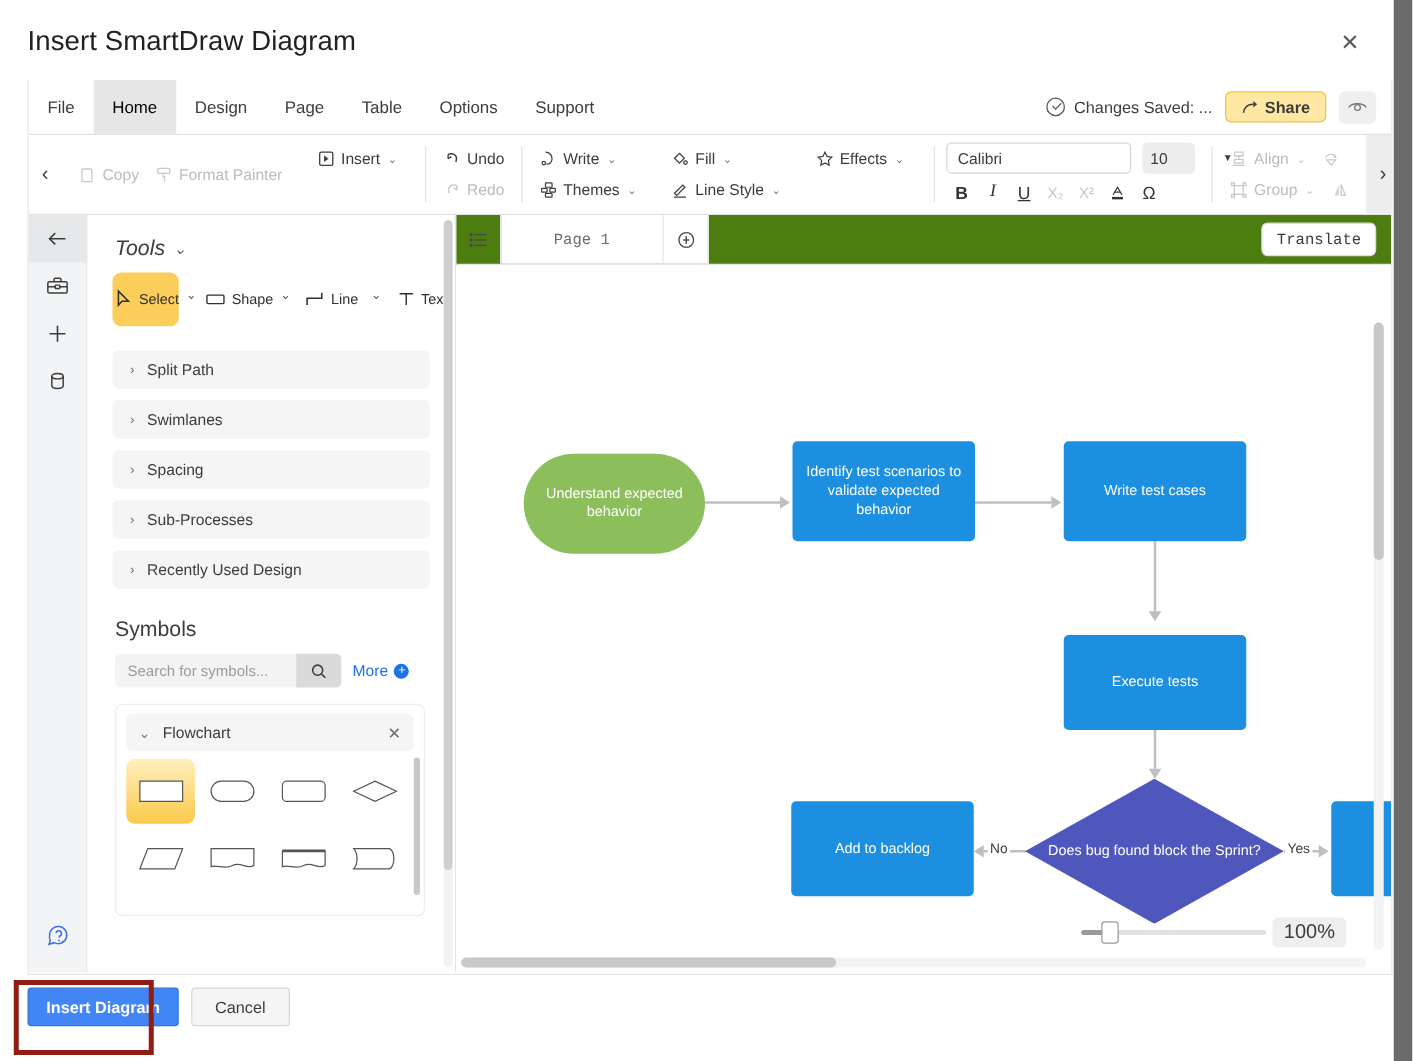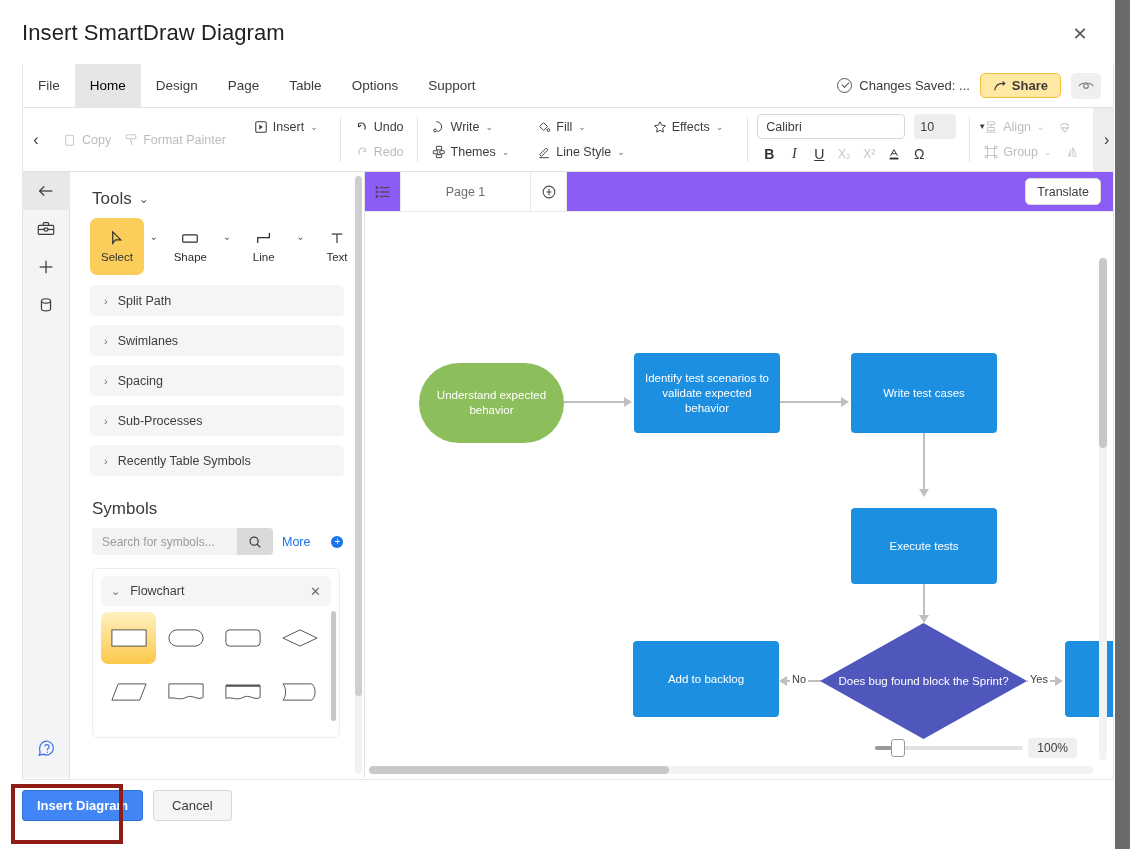--- a/index.html
+++ b/index.html
@@ -136,25 +136,25 @@
     display: flex; align-items: center; justify-content: center; cursor: pointer;
   }
 
   
   .tools-panel {
     width: 295px; background: #fff; border-right: 1px solid #e3e3e3;
     flex: none; position: relative; padding: 0 0 0 0; overflow: hidden;
   }
   .panel-title {
     font-size: 17px; color: #3c3c3c; padding: 17px 0 0 22px;
-    display: flex; align-items: center; gap: 7px; cursor: pointer;
+    display: flex; align-items: center; gap: 7px; cursor: pointer; font-style: italic;
   }
   .tool-buttons { display: flex; align-items: flex-start; padding: 9px 0 0 20px; gap: 2px; }
   .tool-btn {
-    width: 56px; height: 57px; display: flex; flex-direction: column;
+    width: 56px; height: 43px; display: flex; flex-direction: row;
     align-items: center; justify-content: center; gap: 4px;
     font-size: 11.5px; color: #2f2f2f; cursor: pointer; border-radius: 7px;
   }
   .tool-btn.active { background: #fbce5c; }
   .tool-caret {
     width: 16px; height: 52px; display: flex; align-items: center; justify-content: center;
     font-size: 10px; color: #5a5a5a; cursor: pointer; padding-bottom: 16px;
   }
   .accordion { padding: 10px 20px 0 20px; }
   .acc-row {
@@ -169,21 +169,21 @@
     width: 145px; height: 27px; background: #f3f3f3; border: none; border-radius: 4px 0 0 4px;
     padding: 0 10px; font-size: 12px; color: #3c3c3c; outline: none;
     font-family: "Liberation Sans", sans-serif;
   }
   .sym-search::placeholder { color: #9b9b9b; }
   .sym-search-btn {
     width: 36px; height: 27px; background: #dadada; border-radius: 0 4px 4px 0;
     display: flex; align-items: center; justify-content: center; cursor: pointer; margin-left: -9px;
   }
   .more-link {
-    display: flex; align-items: center; gap: 21px; font-size: 12.5px;
+    display: flex; align-items: center; gap: 5px; font-size: 12.5px;
     color: #1a73e8; cursor: pointer;
   }
   .plus-circle {
     width: 12px; height: 12px; border-radius: 50%; background: #1a73e8; color: #fff;
     font-size: 10px; display: flex; align-items: center; justify-content: center; line-height: 1;
     flex: none;
   }
   .sym-box {
     margin: 13px 0 0 22px; width: 248px; height: 170px;
     border: 1px solid #ededed; border-radius: 6px; background: #fff; position: relative; overflow: hidden;
@@ -211,22 +211,22 @@
     background: #cfcfcf; border-radius: 4px;
   }
   .tools-scroll-track {
     position: absolute; right: 2px; top: 4px; width: 7px; height: 598px;
     background: #f2f2f2; border-radius: 4px;
   }
 
   
   .canvas-area { flex: 1; position: relative; background: #fff; overflow: hidden; }
   .page-tabs {
-    height: 40px; background: #8b5cf6; border-bottom: 1px solid #e8e8e8;
-    display: flex; align-items: stretch;
+    height: 40px; background: #4d7c0f; border-bottom: 1px solid #e8e8e8;
+    display: flex; align-items: stretch; font-family: Liberation Mono, monospace;
   }
   .pt-btn {
     width: 36px; display: flex; align-items: center; justify-content: center;
     cursor: pointer; color: #4a4a4a; border-right: 1px solid #e8e8e8;
   }
   .pt-tab {
     width: 130px; display: flex; align-items: center; justify-content: center;
     font-size: 12.5px; color: #6d6d6d; background: #fff; cursor: pointer;
     border-right: 1px solid #e8e8e8;
   }
@@ -301,21 +301,21 @@
   .zoom-fill {
     position: absolute; left: 0; top: 0; height: 4px; width: 20px;
     background: #9a9a9a; border-radius: 3px;
   }
   .zoom-thumb {
     position: absolute; left: 16px; top: -7px; width: 14px; height: 18px;
     background: #fff; border: 1px solid #9a9a9a; border-radius: 3px; cursor: pointer;
   }
   .zoom-pct {
     background: #efefef; border-radius: 4px; padding: 3px 9px;
-    font-size: 12px; color: #3c3c3c; margin-left: 5px;
+    font-size: 16px; color: #3c3c3c; margin-left: 5px;
   }
 
   
   .btn-row { position: absolute; left: 22px; top: 790px; display: flex; align-items: center; gap: 10px; }
   .highlight-box {
     position: absolute; left: 11px; top: 784px; width: 112px; height: 60px;
     border: 4px solid #8f1d16; pointer-events: none;
   }
   .btn-primary {
     background: #4285f4; color: #fff; border: 1px solid #2f73dd; border-radius: 3px;
@@ -668,21 +668,21 @@
         <div class="acc-row">
           <span class="acc-chev">›</span>
           <span>Spacing</span>
         </div>
         <div class="acc-row">
           <span class="acc-chev">›</span>
           <span>Sub-Processes</span>
         </div>
         <div class="acc-row">
           <span class="acc-chev">›</span>
-          <span>Recently Table Symbols</span>
+          <span>Recently Used Design</span>
         </div>
       </div>
 
       <div class="symbols-title">Symbols</div>
 
       <div class="sym-search-row">
         <input class="sym-search" placeholder="Search for symbols..." style="">
         <div class="sym-search-btn">
           <svg width="14" height="14" viewBox="0 0 16 16" fill="none" stroke="#3c3c3c" stroke-width="1.4">
             <circle cx="7" cy="7" r="4.6"></circle>

